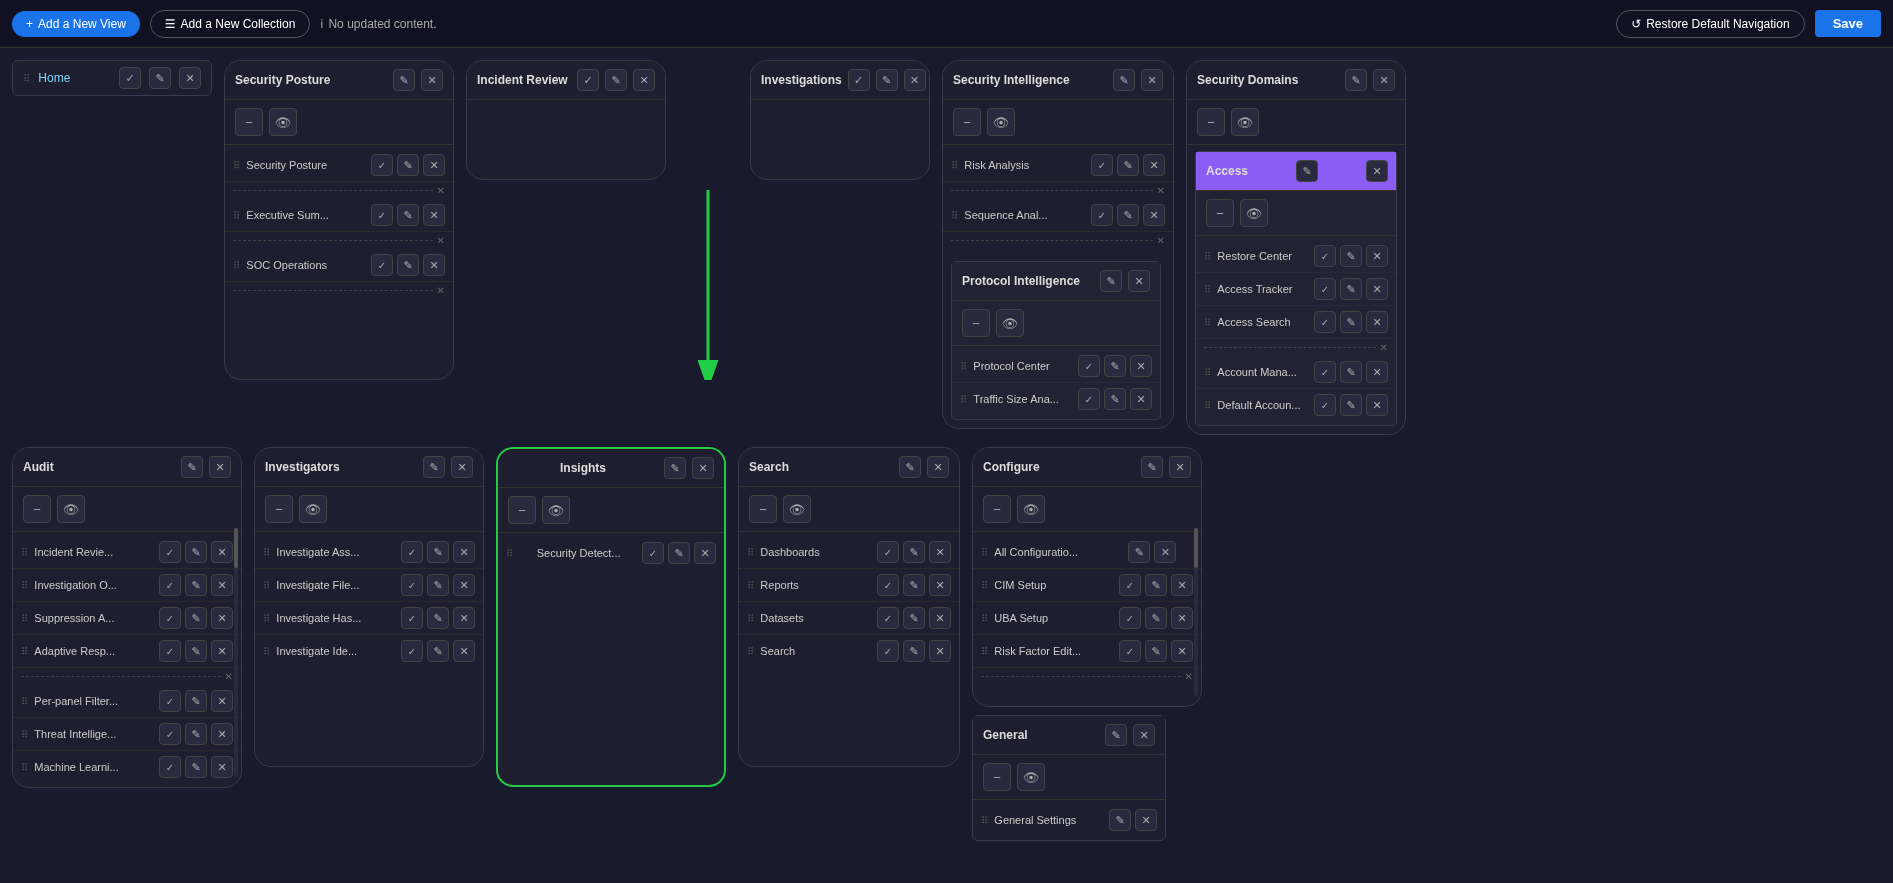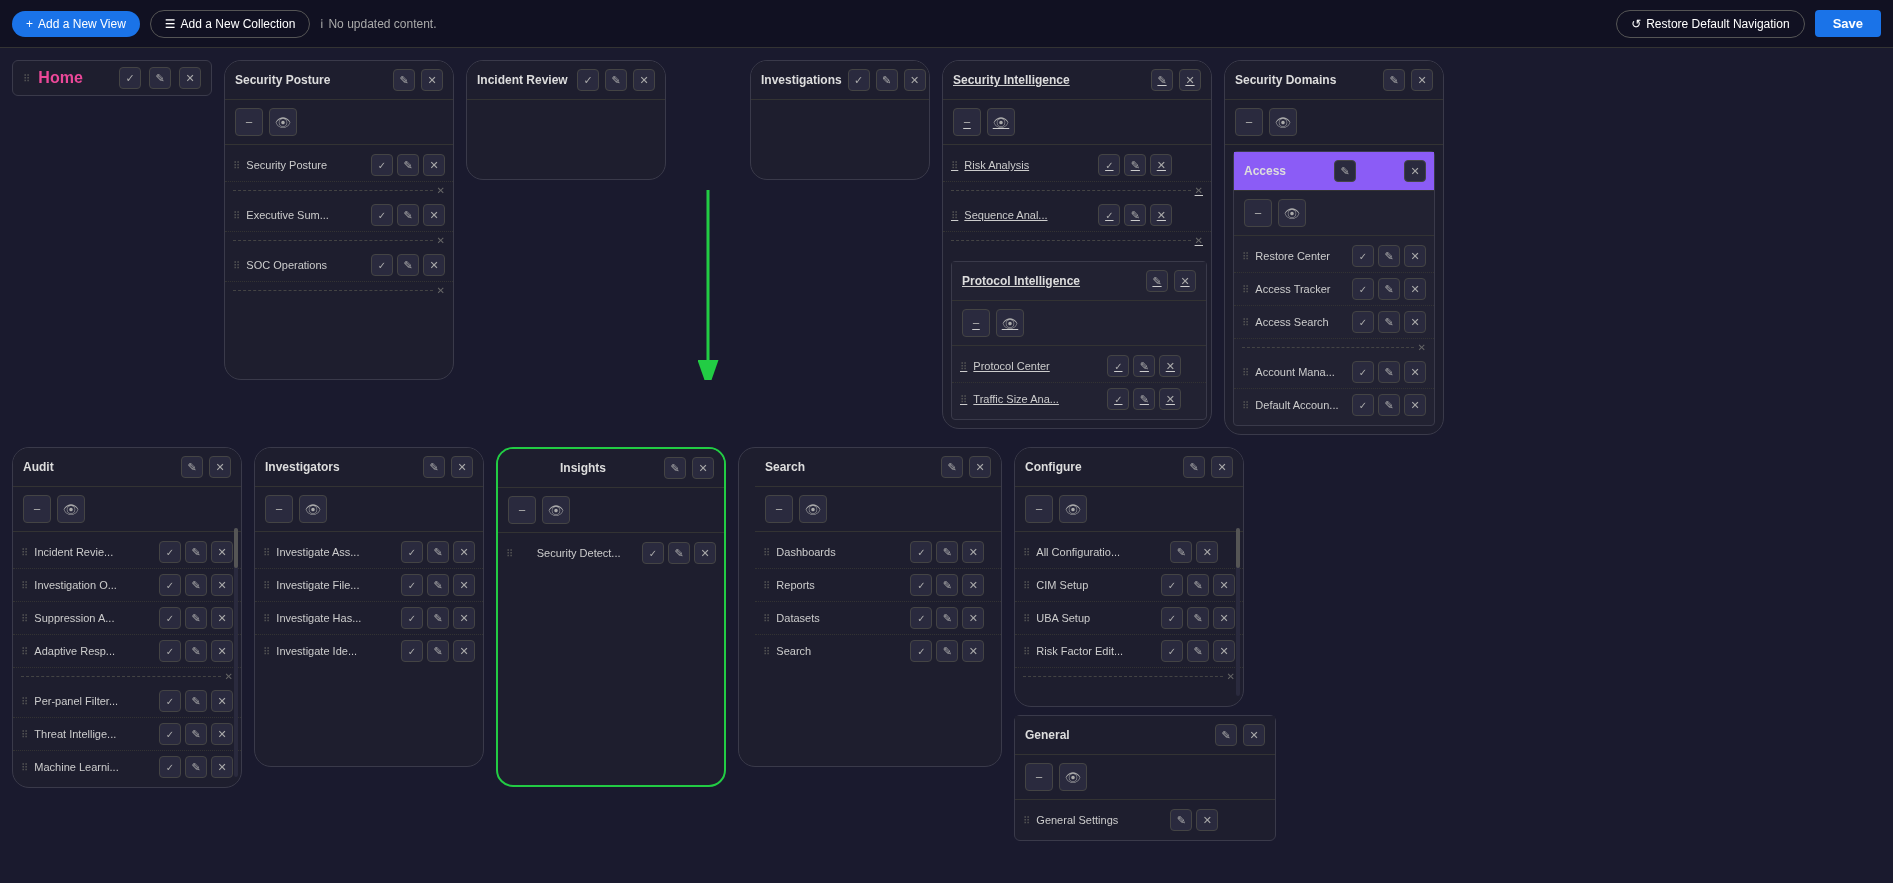--- a/index.html
+++ b/index.html
@@ -196,24 +196,23 @@
       border: 1px solid #3a3a4a;
       border-radius: 6px;
       display: flex;
       align-items: center;
       padding: 0 10px;
       height: 36px;
       gap: 8px;
       flex-shrink: 0;
     }
     .home-label {
-      font-size: 16px;
-      color: #ec4899;
+      font-size: 12px;
+      color: #7dd3fc;
       flex: 1;
-      font-weight: bold;
     }
   </style>
 </head>
 <body>
 
 <div class="top-bar">
   <button class="btn-primary">
     <span>+</span>
     <span>Add a New View</span>
   </button>
@@ -314,21 +313,21 @@
 
     <div class="panel" style="width:180px; min-height:120px;">
       <div class="panel-header">
         <span class="panel-title">Investigations</span>
         <span class="icon-btn">✓</span>
         <span class="icon-btn">✎</span>
         <span class="icon-btn">✕</span>
       </div>
     </div>
 
-    <div class="panel" style="width:270px; min-height:260px;text-decoration:underline;">
+    <div class="panel" style="width:232px; min-height:260px;">
       <div class="panel-header">
         <span class="panel-title">Security Intelligence</span>
         <span class="icon-btn">✎</span>
         <span class="icon-btn">✕</span>
       </div>
       <div class="panel-controls">
         <span class="ctrl-btn">−</span>
         <span class="ctrl-btn">👁</span>
       </div>
       <div class="panel-items">
@@ -349,21 +348,21 @@
           <span class="icon-btn item-check">✓</span>
           <span class="icon-btn">✎</span>
           <span class="icon-btn">✕</span>
         </div>
         <div class="separator-row">
           <div class="separator-line"></div>
           <span class="sep-x">✕</span>
         </div>
       </div>
 
-      <div style="margin:8px 4px 8px 8px; border:1px solid #3a3a4a; border-radius:4px; background:#222232;">
+      <div style="margin:8px 12px 8px 8px; border:1px solid #3a3a4a; border-radius:4px; background:#222232;">
         <div class="panel-header" style="background:#222232;">
           <span class="panel-title">Protocol Intelligence</span>
           <span class="icon-btn">✎</span>
           <span class="icon-btn">✕</span>
         </div>
         <div class="panel-controls" style="background:#222232;">
           <span class="ctrl-btn">−</span>
           <span class="ctrl-btn">👁</span>
         </div>
         <div class="panel-items">
@@ -583,21 +582,21 @@
         <div class="panel-item">
           <span class="item-drag">⠿</span>
           <span class="item-label">Security Detect...</span>
           <span class="icon-btn item-check">✓</span>
           <span class="icon-btn">✎</span>
           <span class="icon-btn">✕</span>
         </div>
       </div>
     </div>
 
-    <div class="panel" style="width:264px; min-height:320px;padding-left:16px;">
+    <div class="panel" style="width:222px; min-height:320px;">
       <div class="panel-header">
         <span class="panel-title">Search</span>
         <span class="icon-btn">✎</span>
         <span class="icon-btn">✕</span>
       </div>
       <div class="panel-controls">
         <span class="ctrl-btn">−</span>
         <span class="ctrl-btn">👁</span>
       </div>
       <div class="panel-items">
@@ -675,21 +674,21 @@
             <div class="separator-line"></div>
             <span class="sep-x">✕</span>
           </div>
         </div>
 
         <div style="position:absolute; right:3px; top:80px; bottom:10px; width:4px; background:#2a2a3e; border-radius:2px;">
           <div style="width:4px; height:40px; background:#555; border-radius:2px;"></div>
         </div>
       </div>
 
-      <div style="margin-top:8px; background:#1e1e2e; border:1px solid #3a3a4a; border-radius:6px; width:262px;">
+      <div style="margin-top:8px; background:#1e1e2e; border:1px solid #3a3a4a; border-radius:6px; width:194px;">
         <div class="panel-header">
           <span class="panel-title">General</span>
           <span class="icon-btn">✎</span>
           <span class="icon-btn">✕</span>
         </div>
         <div class="panel-controls">
           <span class="ctrl-btn">−</span>
           <span class="ctrl-btn">👁</span>
         </div>
         <div class="panel-items">

